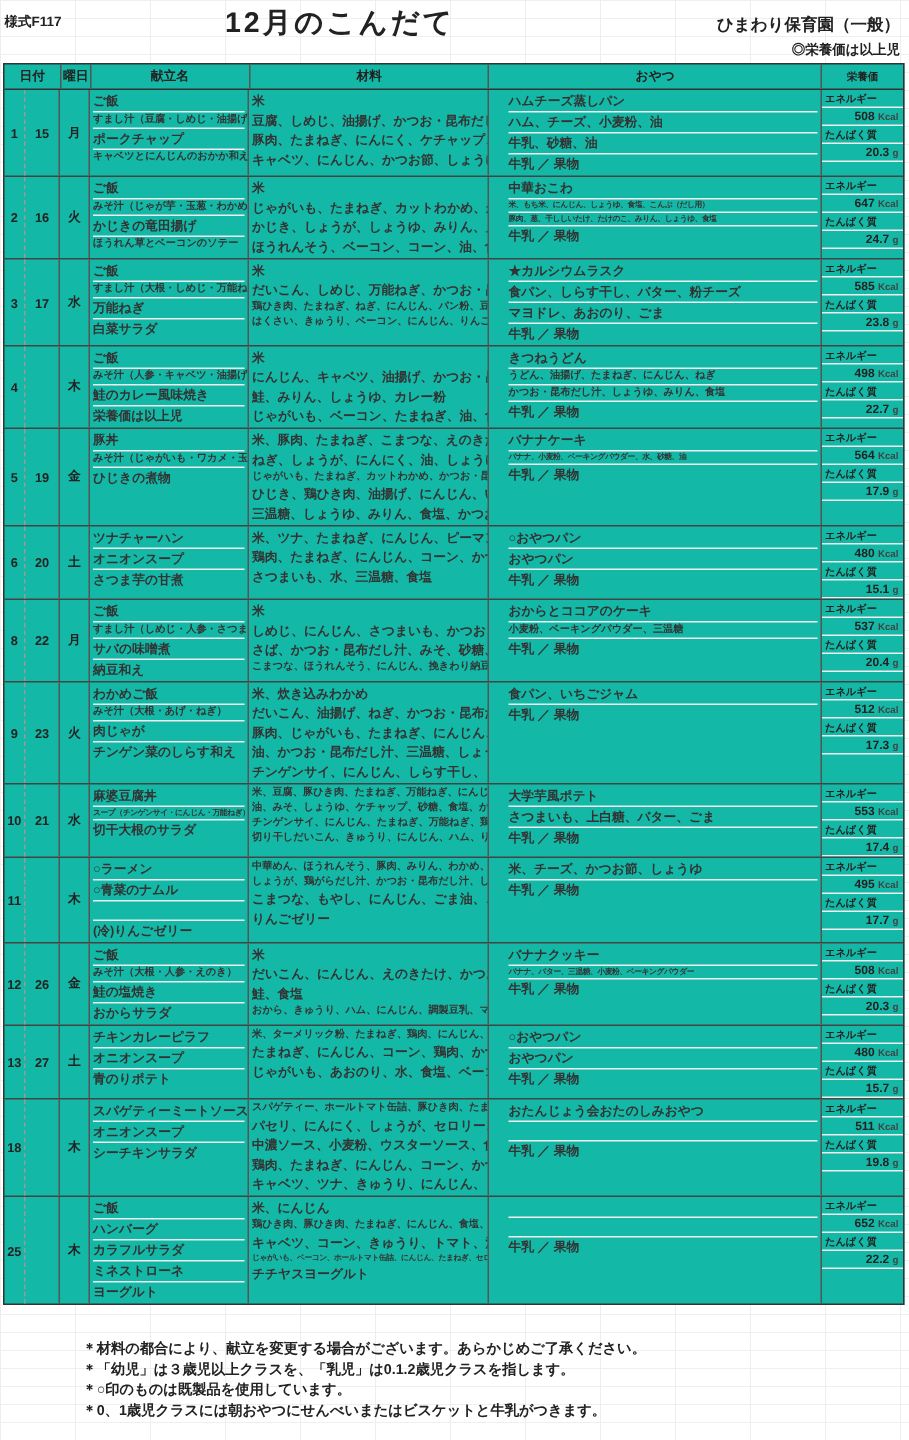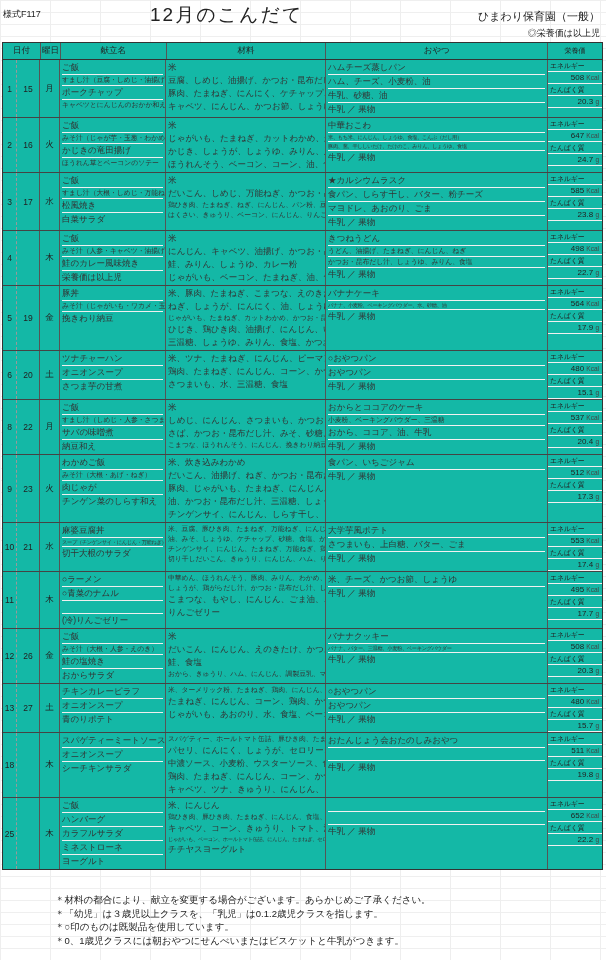--- a/index.html
+++ b/index.html
@@ -12,21 +12,21 @@
   }
   
   .grid-bg{
     position:absolute;inset:0;
     background-image:
       linear-gradient(to right,#e7e7e7 1px,transparent 1px),
       linear-gradient(to bottom,#e9e9e9 1px,transparent 1px);
     background-size:50px 12px;
     opacity:.7;
   }
-  .page{position:absolute;inset:0;}
+  .page{position:absolute;inset:0;font-weight:bold;}
   .hdr-form{position:absolute;left:3px;top:8px;font-size:9px;color:#222;}
   .hdr-title{position:absolute;left:150px;top:2px;width:260px;
     font-size:19px;color:#222;letter-spacing:2px;}
   .hdr-org{position:absolute;right:6px;top:9px;font-size:11px;color:#222;}
   .hdr-note{position:absolute;right:6px;top:27px;font-size:9px;color:#222;}
 
   .menu-table{
     position:absolute;left:2px;top:42px;width:599px;
     border:1.5px solid #333;background:#14b8a6;
     display:flex;flex-direction:column;
@@ -50,21 +50,21 @@
   .thead{border-bottom:1px solid #333;}
   .thead .c-date{width:38px;border-right:1px solid #555;display:flex;align-items:center;justify-content:center;}
 
   .line{white-space:nowrap;}
   .n{font-size:8.5px;line-height:13px;}
   .s{font-size:6.8px;line-height:10px;}
   .xs{font-size:5.2px;line-height:8px;letter-spacing:-0.3px;}
   .sp{height:12px;}
   .c-menu .line{border-bottom:1px solid #efefef;}
   .c-menu .line:last-child{border-bottom:none;}
-  .c-snack .line{border-bottom:1px solid #f1f1f1;}
+  .c-snack .line{border-bottom:1px solid #f1f1f1;margin-left:11px;}
   .c-snack .line:last-child{border-bottom:none;}
 
   .ncell{display:flex;flex-direction:column;font-size:7px;height:100%;}
   .nlab{padding:1px 2px 0 2px;color:#222;font-size:6.8px;border-bottom:1px solid #f0f0f0;}
   .nval{text-align:right;padding:1px 3px;font-size:8px;color:#222;border-bottom:1px solid #f0f0f0;}
   .nval .unit{font-size:6.5px;color:#444;}
 
   .footer-notes{position:absolute;left:55px;top:893px;font-size:9.5px;line-height:13.5px;color:#222;}
 </style>
 </head>
@@ -168,21 +168,21 @@
         </div>
         <div class="cell c-d2">
           <span class="datefont">17</span>
         </div>
         <div class="cell c-dow">
           <span class="dowfont">水</span>
         </div>
         <div class="cell c-menu">
           <div class="line n">ご飯</div>
           <div class="line s">すまし汁（大根・しめじ・万能ねぎ）</div>
-          <div class="line n">松風焼き</div>
+          <div class="line n">万能ねぎ</div>
           <div class="line n">白菜サラダ</div>
         </div>
         <div class="cell c-mat">
           <div class="line n">米</div>
           <div class="line n">だいこん、しめじ、万能ねぎ、かつお・昆布だし汁、食塩</div>
           <div class="line s">鶏ひき肉、たまねぎ、ねぎ、にんじん、パン粉、豆腐、みそ、三温糖、ごま、油</div>
           <div class="line s">はくさい、きゅうり、ベーコン、にんじん、りんご酢、食塩、油、三温糖</div>
         </div>
         <div class="cell c-snack">
           <div class="line n">★カルシウムラスク</div>
@@ -242,21 +242,21 @@
         </div>
         <div class="cell c-d2">
           <span class="datefont">19</span>
         </div>
         <div class="cell c-dow">
           <span class="dowfont">金</span>
         </div>
         <div class="cell c-menu">
           <div class="line n">豚丼</div>
           <div class="line s">みそ汁（じゃがいも・ワカメ・玉ねぎ）</div>
-          <div class="line n">挽きわり納豆</div>
+          <div class="line n">ひじきの煮物</div>
         </div>
         <div class="cell c-mat">
           <div class="line n">米、豚肉、たまねぎ、こまつな、えのきたけ、にんじん</div>
           <div class="line n">ねぎ、しょうが、にんにく、油、しょうゆ、酒、片栗粉</div>
           <div class="line s">じゃがいも、たまねぎ、カットわかめ、かつお・昆布だし汁、みそ</div>
           <div class="line n">ひじき、鶏ひき肉、油揚げ、にんじん、いんげん、油、</div>
           <div class="line n">三温糖、しょうゆ、みりん、食塩、かつお・昆布だし汁</div>
         </div>
         <div class="cell c-snack">
           <div class="line n">バナナケーキ</div>
@@ -324,21 +324,20 @@
         </div>
         <div class="cell c-mat">
           <div class="line n">米</div>
           <div class="line n">しめじ、にんじん、さつまいも、かつお・昆布だし汁、食塩</div>
           <div class="line n">さば、かつお・昆布だし汁、みそ、砂糖、しょうゆ</div>
           <div class="line s">こまつな、ほうれんそう、にんじん、挽きわり納豆、めんつゆ、かつお節</div>
         </div>
         <div class="cell c-snack">
           <div class="line n">おからとココアのケーキ</div>
           <div class="line s">小麦粉、ベーキングパウダー、三温糖</div>
-          <div class="line n">おから、ココア、油、牛乳</div>
           <div class="line n">牛乳 ／ 果物</div>
         </div>
         <div class="cell c-nut">
           <div class="ncell">
             <div class="nlab">エネルギー</div>
             <div class="nval">537 <span class="unit">Kcal</span></div>
             <div class="nlab">たんぱく質</div>
             <div class="nval">20.4 <span class="unit">g</span></div>
           </div>
         </div>

